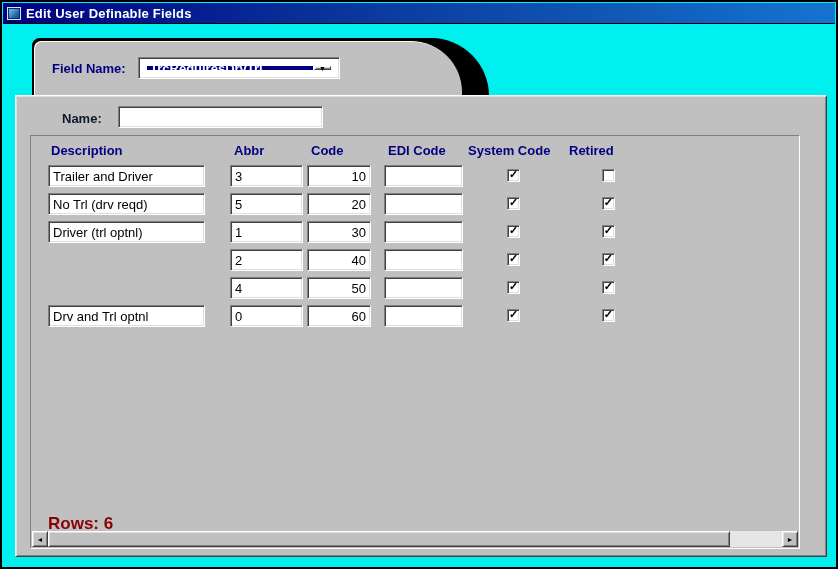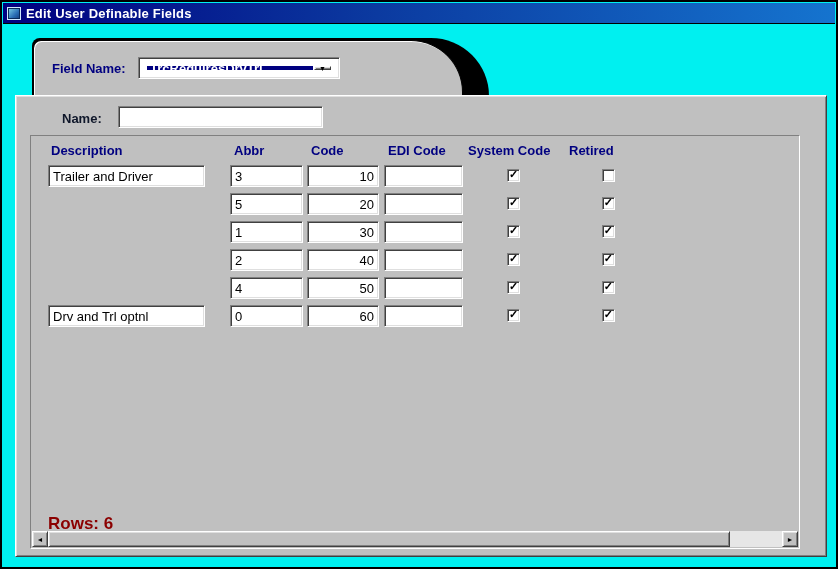--- a/index.html
+++ b/index.html
@@ -119,21 +119,21 @@
   .h-description { left: 20px; }
   .h-abbr { left: 203px; }
   .h-code { left: 280px; }
   .h-edi { left: 357px; }
   .h-system { left: 437px; }
   .h-retired { left: 538px; }
   .rows-host { position: absolute; left: 0; top: 29px; right: 0; }
   .grid-row { position: relative; height: 28px; }
   .cell-description { position: absolute; left: 17px; top: 0; width: 157px; }
   .cell-abbr { position: absolute; left: 199px; top: 0; width: 73px; }
-  .cell-code { position: absolute; left: 276px; top: 0; width: 72px; text-align: right; }
+  .cell-code { position: absolute; left: 276px; top: 0; width: 64px; text-align: right; }
   .cell-edi { position: absolute; left: 353px; top: 0; width: 79px; }
   .chk { position: absolute; top: 4px; }
   .chk-system { left: 476px; }
   .chk-retired { left: 554px; }
   input[type="checkbox"] {
     appearance: none; -webkit-appearance: none;
     width: 13px; height: 13px;
     background: #ffffff;
     border: 1px solid; border-color: #808080 #ffffff #ffffff #808080;
     box-shadow: inset 1px 1px 0 #404040, inset -1px -1px 0 #dfdfdf;
@@ -211,27 +211,29 @@
       <div class="rows-host">
           <div class="grid-row">
     <input class="tbox cell-description" type="text" value="Trailer and Driver" style="">
     <input class="tbox cell-abbr" type="text" value="3" style="">
     <input class="tbox cell-code" type="text" value="10" style="">
     <input class="tbox cell-edi" type="text" style="">
     <input class="chk chk-system" type="checkbox" checked="" style="">
     <input class="chk chk-retired" type="checkbox" style="">
   </div>
           <div class="grid-row">
+    <input class="tbox cell-description" type="text" value="No Trl (drv reqd)" style="">
     <input class="tbox cell-abbr" type="text" value="5" style="">
     <input class="tbox cell-code" type="text" value="20" style="">
     <input class="tbox cell-edi" type="text" style="">
     <input class="chk chk-system" type="checkbox" checked="" style="">
     <input class="chk chk-retired" type="checkbox" checked="" style="">
   </div>
           <div class="grid-row">
+    <input class="tbox cell-description" type="text" value="Driver (trl optnl)" style="">
     <input class="tbox cell-abbr" type="text" value="1" style="">
     <input class="tbox cell-code" type="text" value="30" style="">
     <input class="tbox cell-edi" type="text" style="">
     <input class="chk chk-system" type="checkbox" checked="" style="">
     <input class="chk chk-retired" type="checkbox" checked="" style="">
   </div>
           <div class="grid-row">
     <input class="tbox cell-abbr" type="text" value="2" style="">
     <input class="tbox cell-code" type="text" value="40" style="">
     <input class="tbox cell-edi" type="text" style="">

